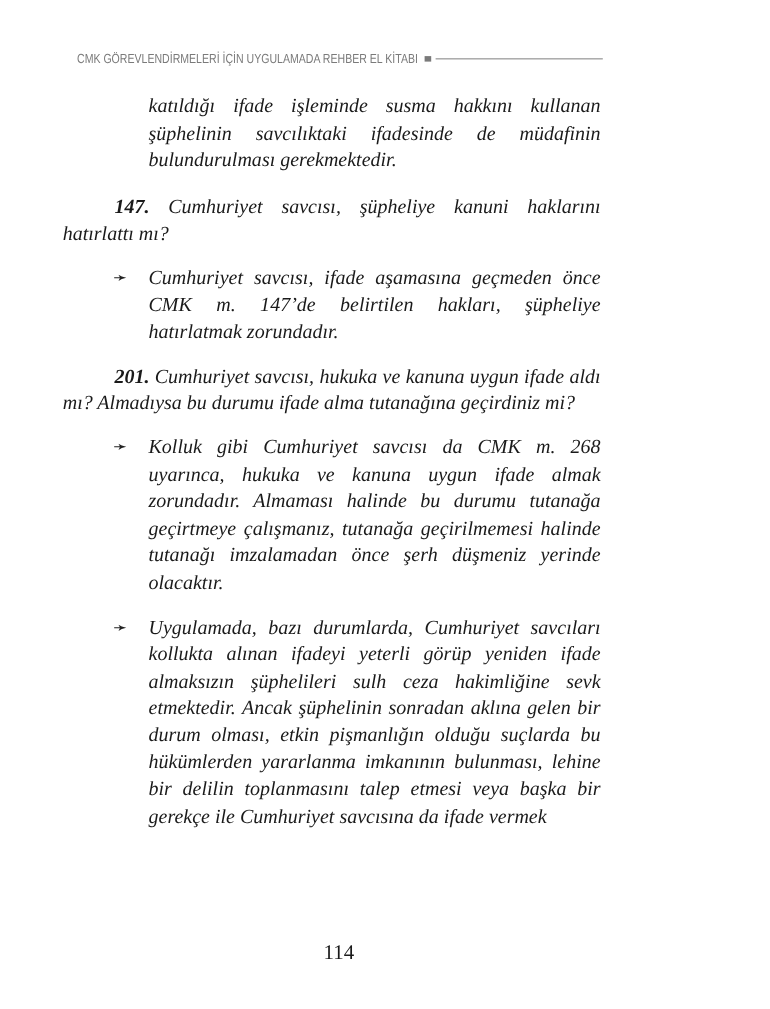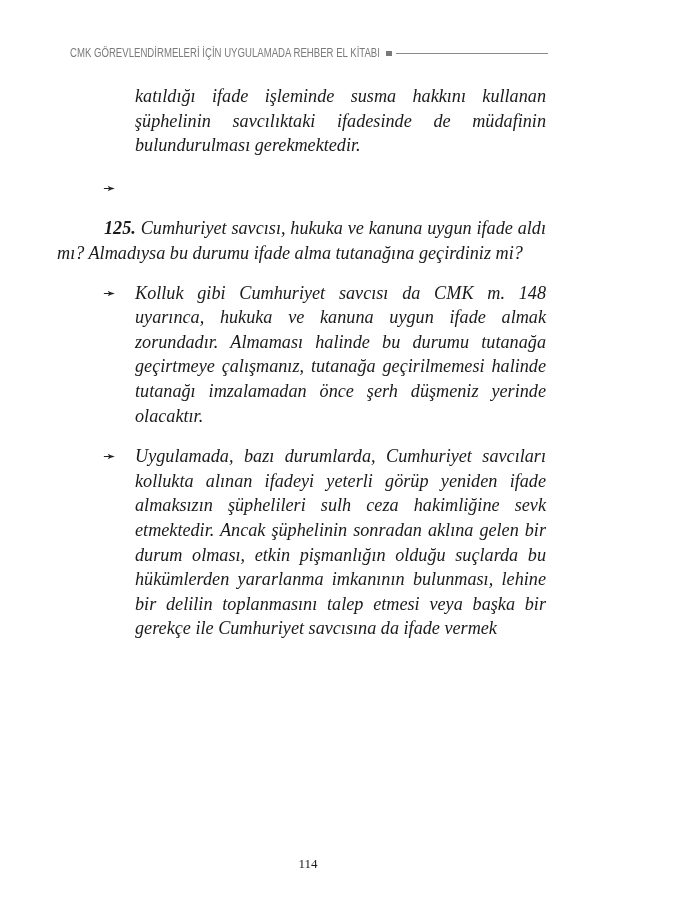--- a/index.html
+++ b/index.html
@@ -90,44 +90,46 @@
     .answer .answer-text {
       flex: 1;
     }
 
     .page-number {
       position: absolute;
       left: 0;
       width: 616px;
       top: 856px;
       text-align: center;
-      font-size: 13px;
+      font-size: 19px;
       color: #1a1a1a;
     }
   </style>
 </head>
 <body>
 
 <div class="running-header">
   <span class="title">CMK GÖREVLENDİRMELERİ İÇİN UYGULAMADA REHBER EL KİTABI</span>
   <span class="ornament-square"></span>
   <span class="ornament-line"></span>
 </div>
 
 <div class="content">
   <p class="cont-para">katıldığı ifade işleminde susma hakkını kullanan şüphelinin savcılıktaki ifadesinde de müdafinin bulundurulması gerekmektedir.</p>
 
+  <p class="question"><span class="qnum">147.</span> <span>Cumhuriyet savcısı, şüpheliye kanuni haklarını hatırlattı mı?</span></p>
   <div class="answer">
     <span class="arrow">➛</span>
+    <p class="answer-text">Cumhuriyet savcısı, ifade aşamasına geçmeden önce CMK m. 147’de belirtilen hakları, şüpheliye hatırlatmak zorundadır.</p>
   </div>
 
-  <p class="question"><span class="qnum">125.</span> <span>Cumhuriyet savcısı, hukuka ve kanuna uygun ifade aldı mı? Almadıysa bu durumu ifade alma tutanağına geçirdiniz mi?</span></p>
+  <p class="question"><span class="qnum">201.</span> <span>Cumhuriyet savcısı, hukuka ve kanuna uygun ifade aldı mı? Almadıysa bu durumu ifade alma tutanağına geçirdiniz mi?</span></p>
   <div class="answer">
     <span class="arrow">➛</span>
-    <p class="answer-text">Kolluk gibi Cumhuriyet savcısı da CMK m. 148 uyarınca, hukuka ve kanuna uygun ifade almak zorundadır. Almaması halinde bu durumu tutanağa geçirtmeye çalışmanız, tutanağa geçirilmemesi halinde tutanağı imzalamadan önce şerh düşmeniz yerinde olacaktır.</p>
+    <p class="answer-text">Kolluk gibi Cumhuriyet savcısı da CMK m. 268 uyarınca, hukuka ve kanuna uygun ifade almak zorundadır. Almaması halinde bu durumu tutanağa geçirtmeye çalışmanız, tutanağa geçirilmemesi halinde tutanağı imzalamadan önce şerh düşmeniz yerinde olacaktır.</p>
   </div>
 
   <div class="answer">
     <span class="arrow">➛</span>
     <p class="answer-text">Uygulamada, bazı durumlarda, Cumhuriyet savcıları kollukta alınan ifadeyi yeterli görüp yeniden ifade almaksızın şüphelileri sulh ceza hakimliğine sevk etmektedir. Ancak şüphelinin sonradan aklına gelen bir durum olması, etkin pişmanlığın olduğu suçlarda bu hükümlerden yararlanma imkanının bulunması, lehine bir delilin toplanmasını talep etmesi veya başka bir gerekçe ile Cumhuriyet savcısına da ifade vermek</p>
   </div>
 </div>
 
 <div class="page-number">114</div>
 

